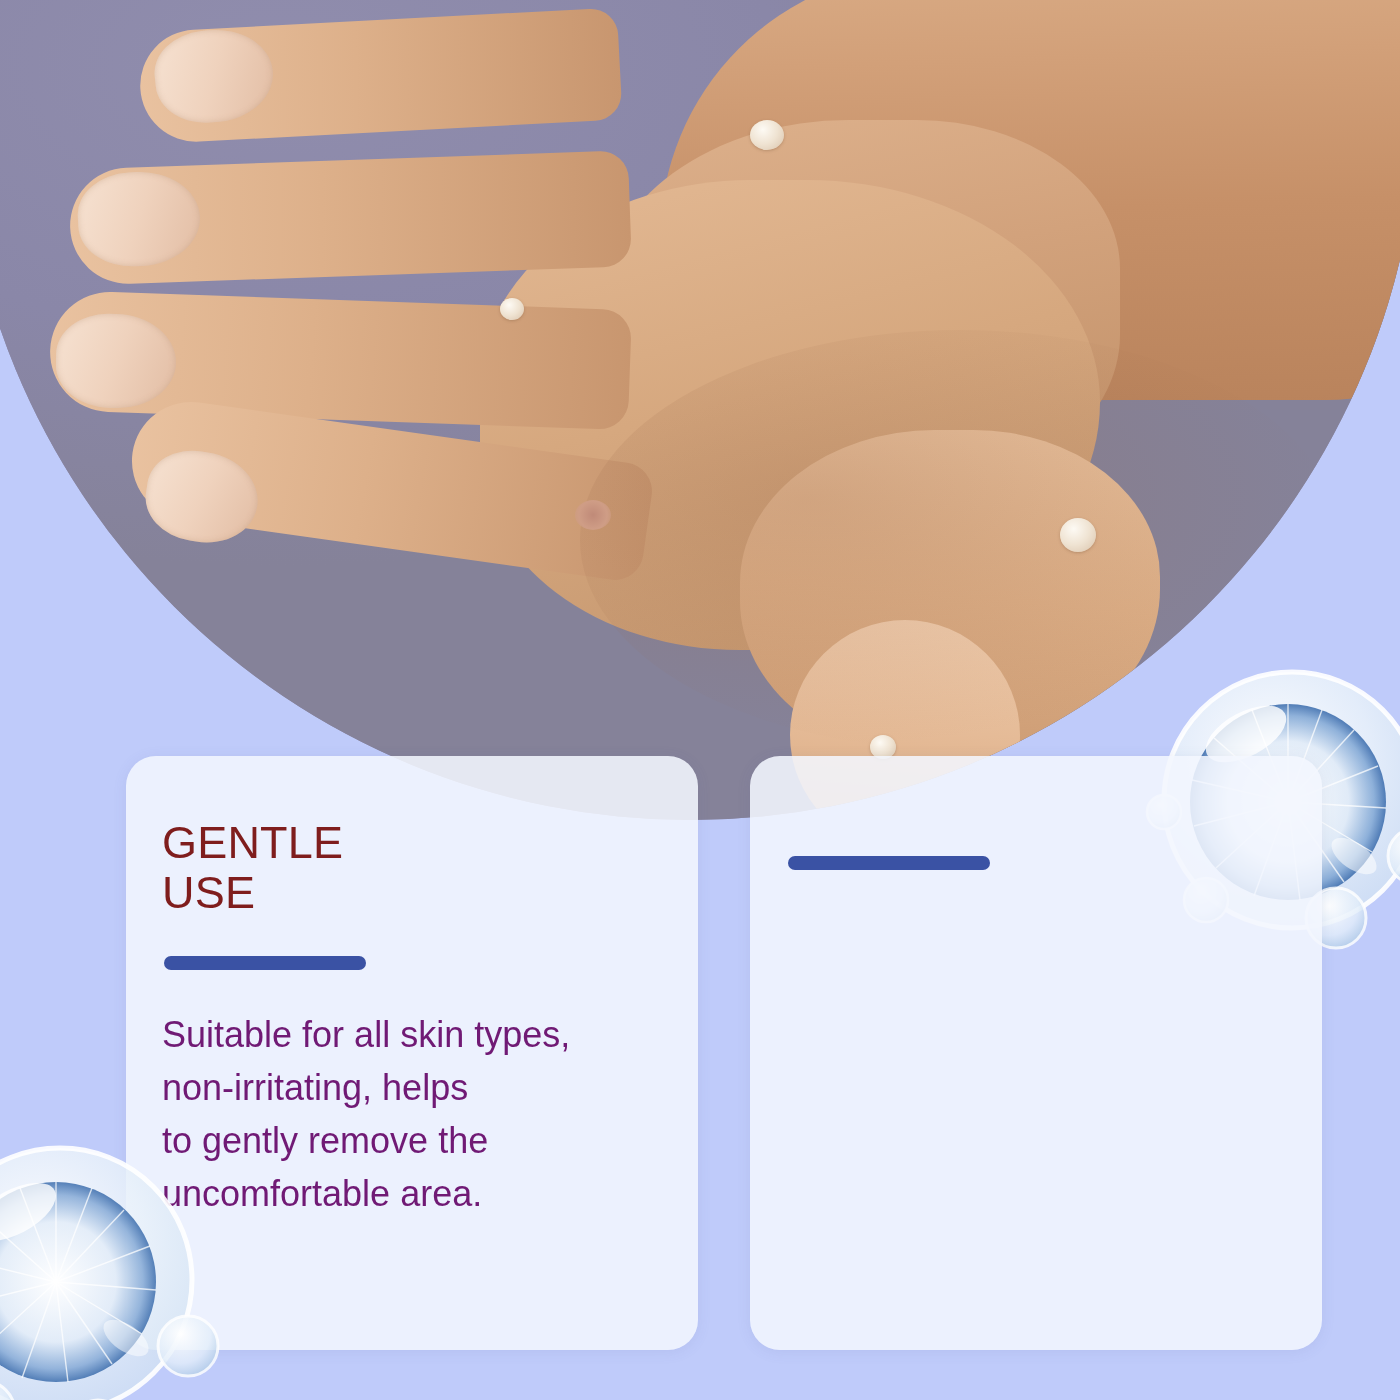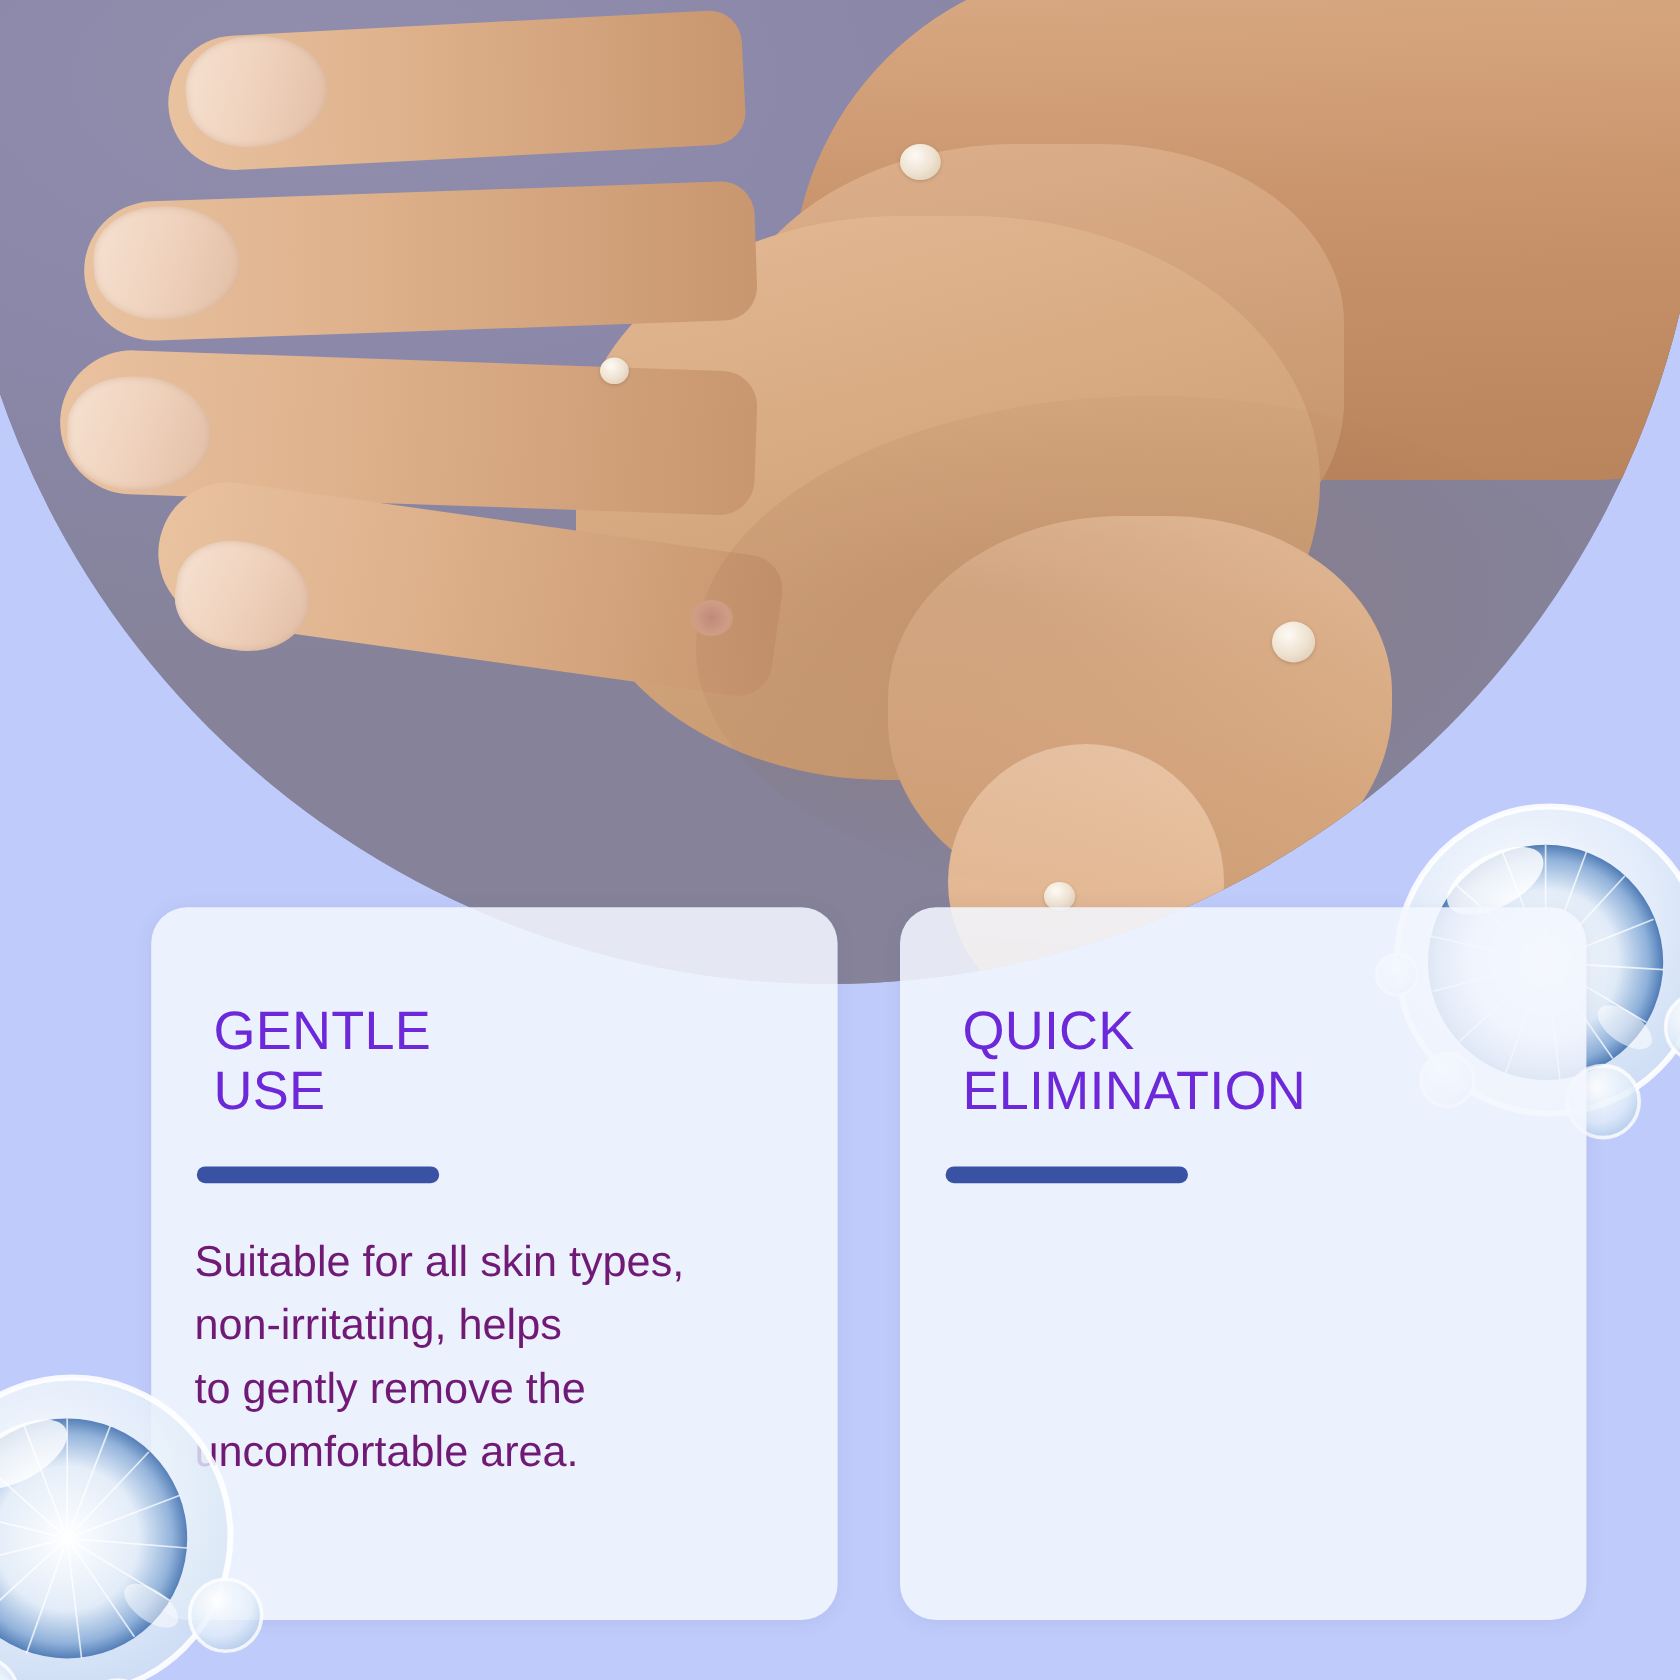--- a/index.html
+++ b/index.html
@@ -116,26 +116,26 @@
     overflow:hidden;
   }
   #card-left{left:126px;width:572px;}
   #card-right{left:750px;width:572px;}
   .card-inner{
     position:absolute;inset:0;
     padding:62px 40px 0 36px;
     box-sizing:border-box;
   }
   .card-title{
-    margin:16px;
+    margin:0;
     font-size:45px;
     line-height:50px;
     font-weight:400;
     letter-spacing:.2px;
-    color:#6d28d9;
+    color:#7f1d1d;
     white-space:pre-line;
   }
   .rule{
     width:202px;height:14px;border-radius:9px;
     margin:38px 0 0 2px;
   }
   .card-body{
     margin:38px 0 0 0;
     font-size:36px;
     line-height:53px;
@@ -234,22 +234,20 @@
       <div class="rule" style="background:#3a52a4"></div>
       <p class="card-body">Suitable for all skin types,
 non-irritating, helps
 to gently remove the
 uncomfortable area.</p>
     </div>
   </div>
 
   <div class="card" id="card-right">
     <div class="card-inner">
-      <h2 class="card-title">QUICK
-ELIMINATION</h2>
       <div class="rule" style="background:#3a52a4"></div>
     </div>
   </div>
 
   <div class="droplet dl">
     <svg width="330" height="300" viewBox="0 0 330 300">
       <defs>
         <radialGradient id="bubbleBodyL" cx="42%" cy="34%" r="72%">
           <stop offset="0%" stop-color="#ffffff" stop-opacity=".95"></stop>
           <stop offset="55%" stop-color="#e8f1fa" stop-opacity=".85"></stop>

